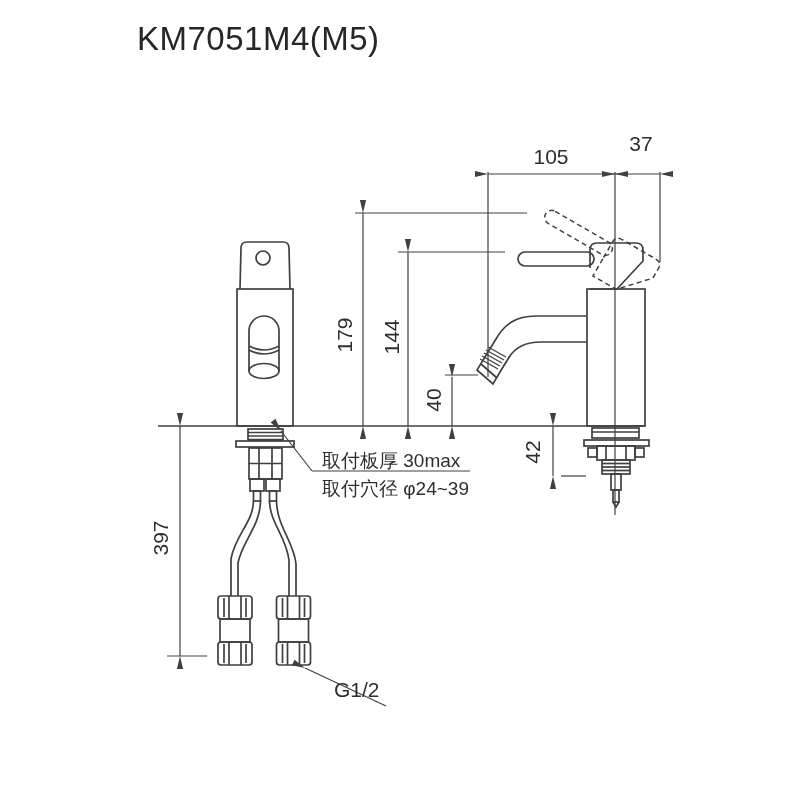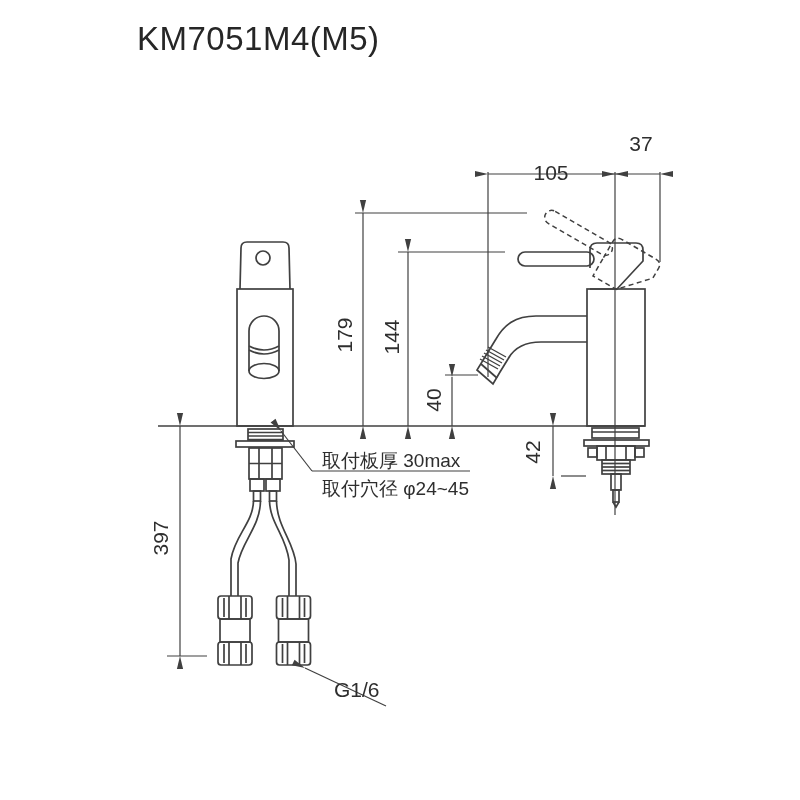--- a/index.html
+++ b/index.html
@@ -164,24 +164,24 @@
 
     <g stroke="#404040" stroke-width="1.2" fill="none">
       <line x1="312" y1="471" x2="281" y2="431" marker-end="url(#arr)"></line>
       <line x1="312" y1="471" x2="470" y2="471"></line>
       <line x1="386" y1="706" x2="305" y2="668" marker-end="url(#arr)"></line>
     </g>
   </svg>
 
   <div class="txt title">KM7051M4(M5)</div>
 
-  <div class="txt dim" style="left:551px;top:173px;">105</div>
+  <div class="txt dim" style="left:551px;top:157px;">105</div>
   <div class="txt dim" style="left:641px;top:144px;">37</div>
   <div class="txt dim rot" style="left:345px;top:335px;">179</div>
   <div class="txt dim rot" style="left:392px;top:337px;">144</div>
   <div class="txt dim rot" style="left:434px;top:400px;">40</div>
   <div class="txt dim rot" style="left:533px;top:452px;">42</div>
   <div class="txt dim rot" style="left:161px;top:538px;">397</div>
 
   <div class="txt note" style="left:322px;top:448px;">取付板厚 30max</div>
-  <div class="txt note" style="left:322px;top:476px;">取付穴径 φ24~45</div>
-  <div class="txt g12" style="left:334px;top:678px;">G1/6</div>
+  <div class="txt note" style="left:322px;top:476px;">取付穴径 φ24~39</div>
+  <div class="txt g12" style="left:334px;top:678px;">G1/2</div>
 </div>
 
 </body></html>

